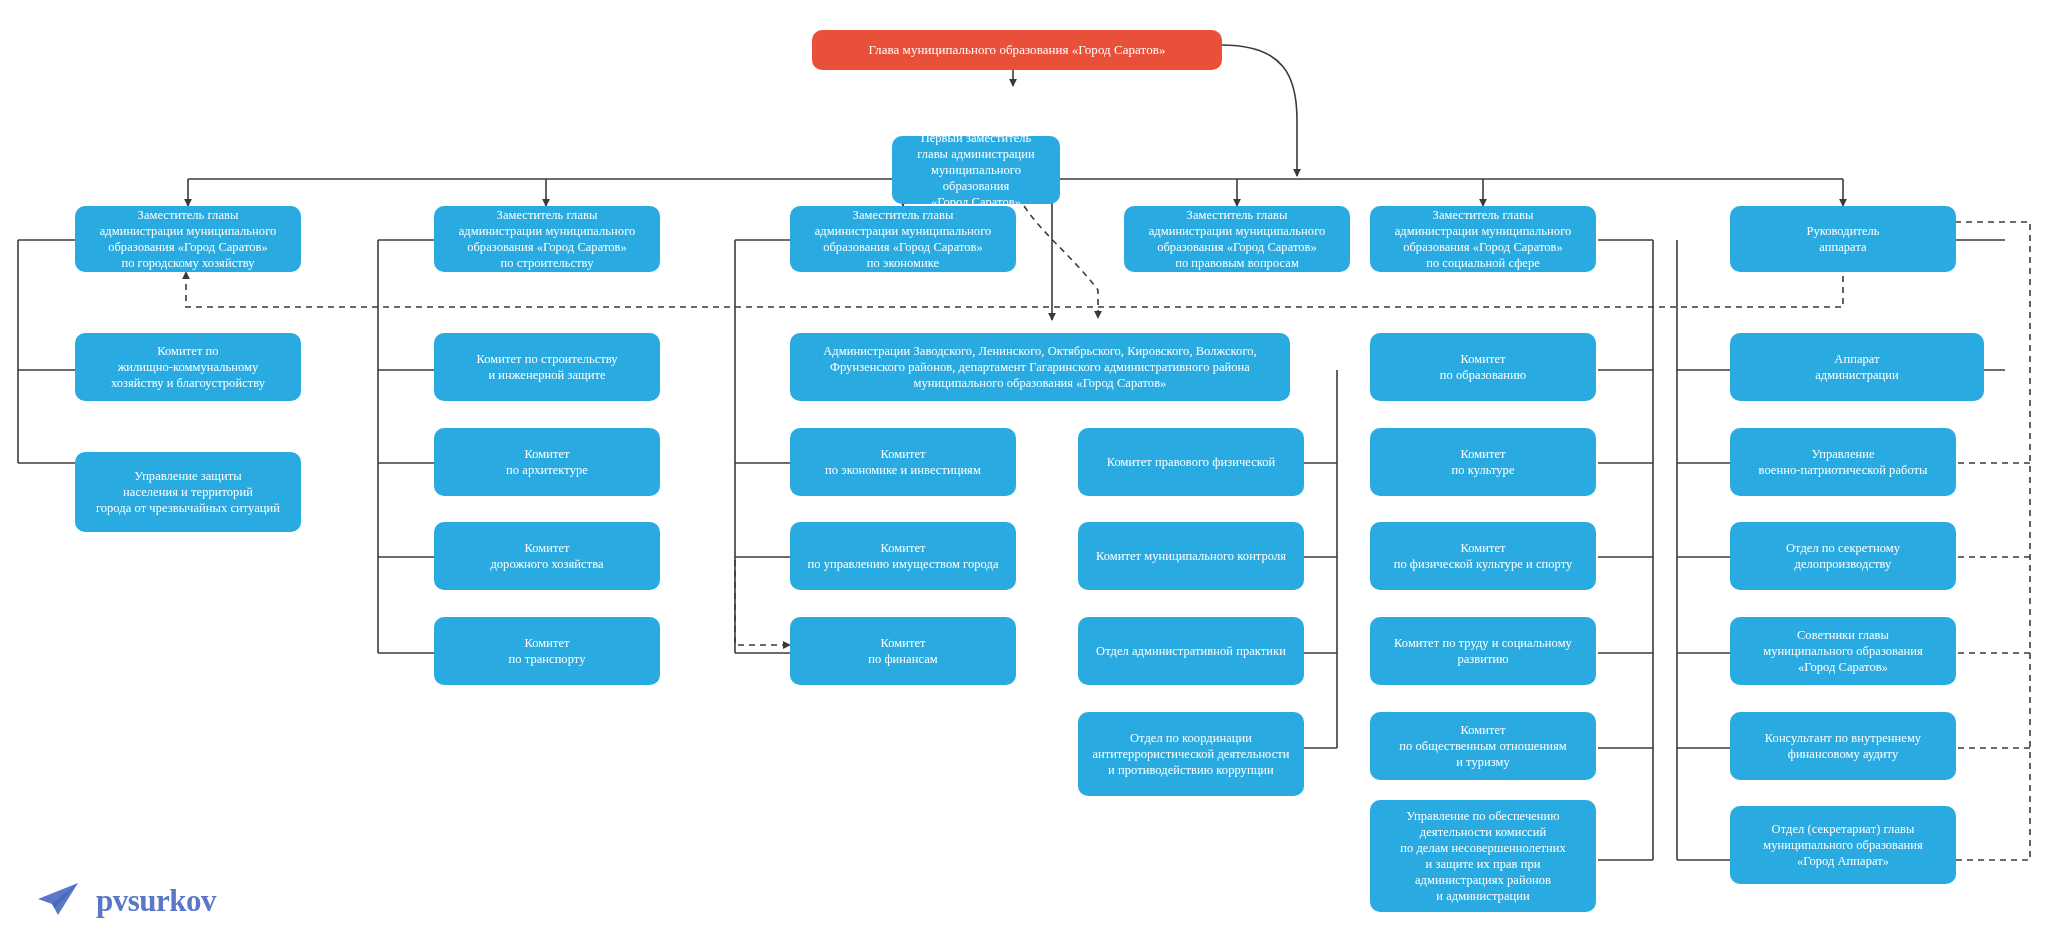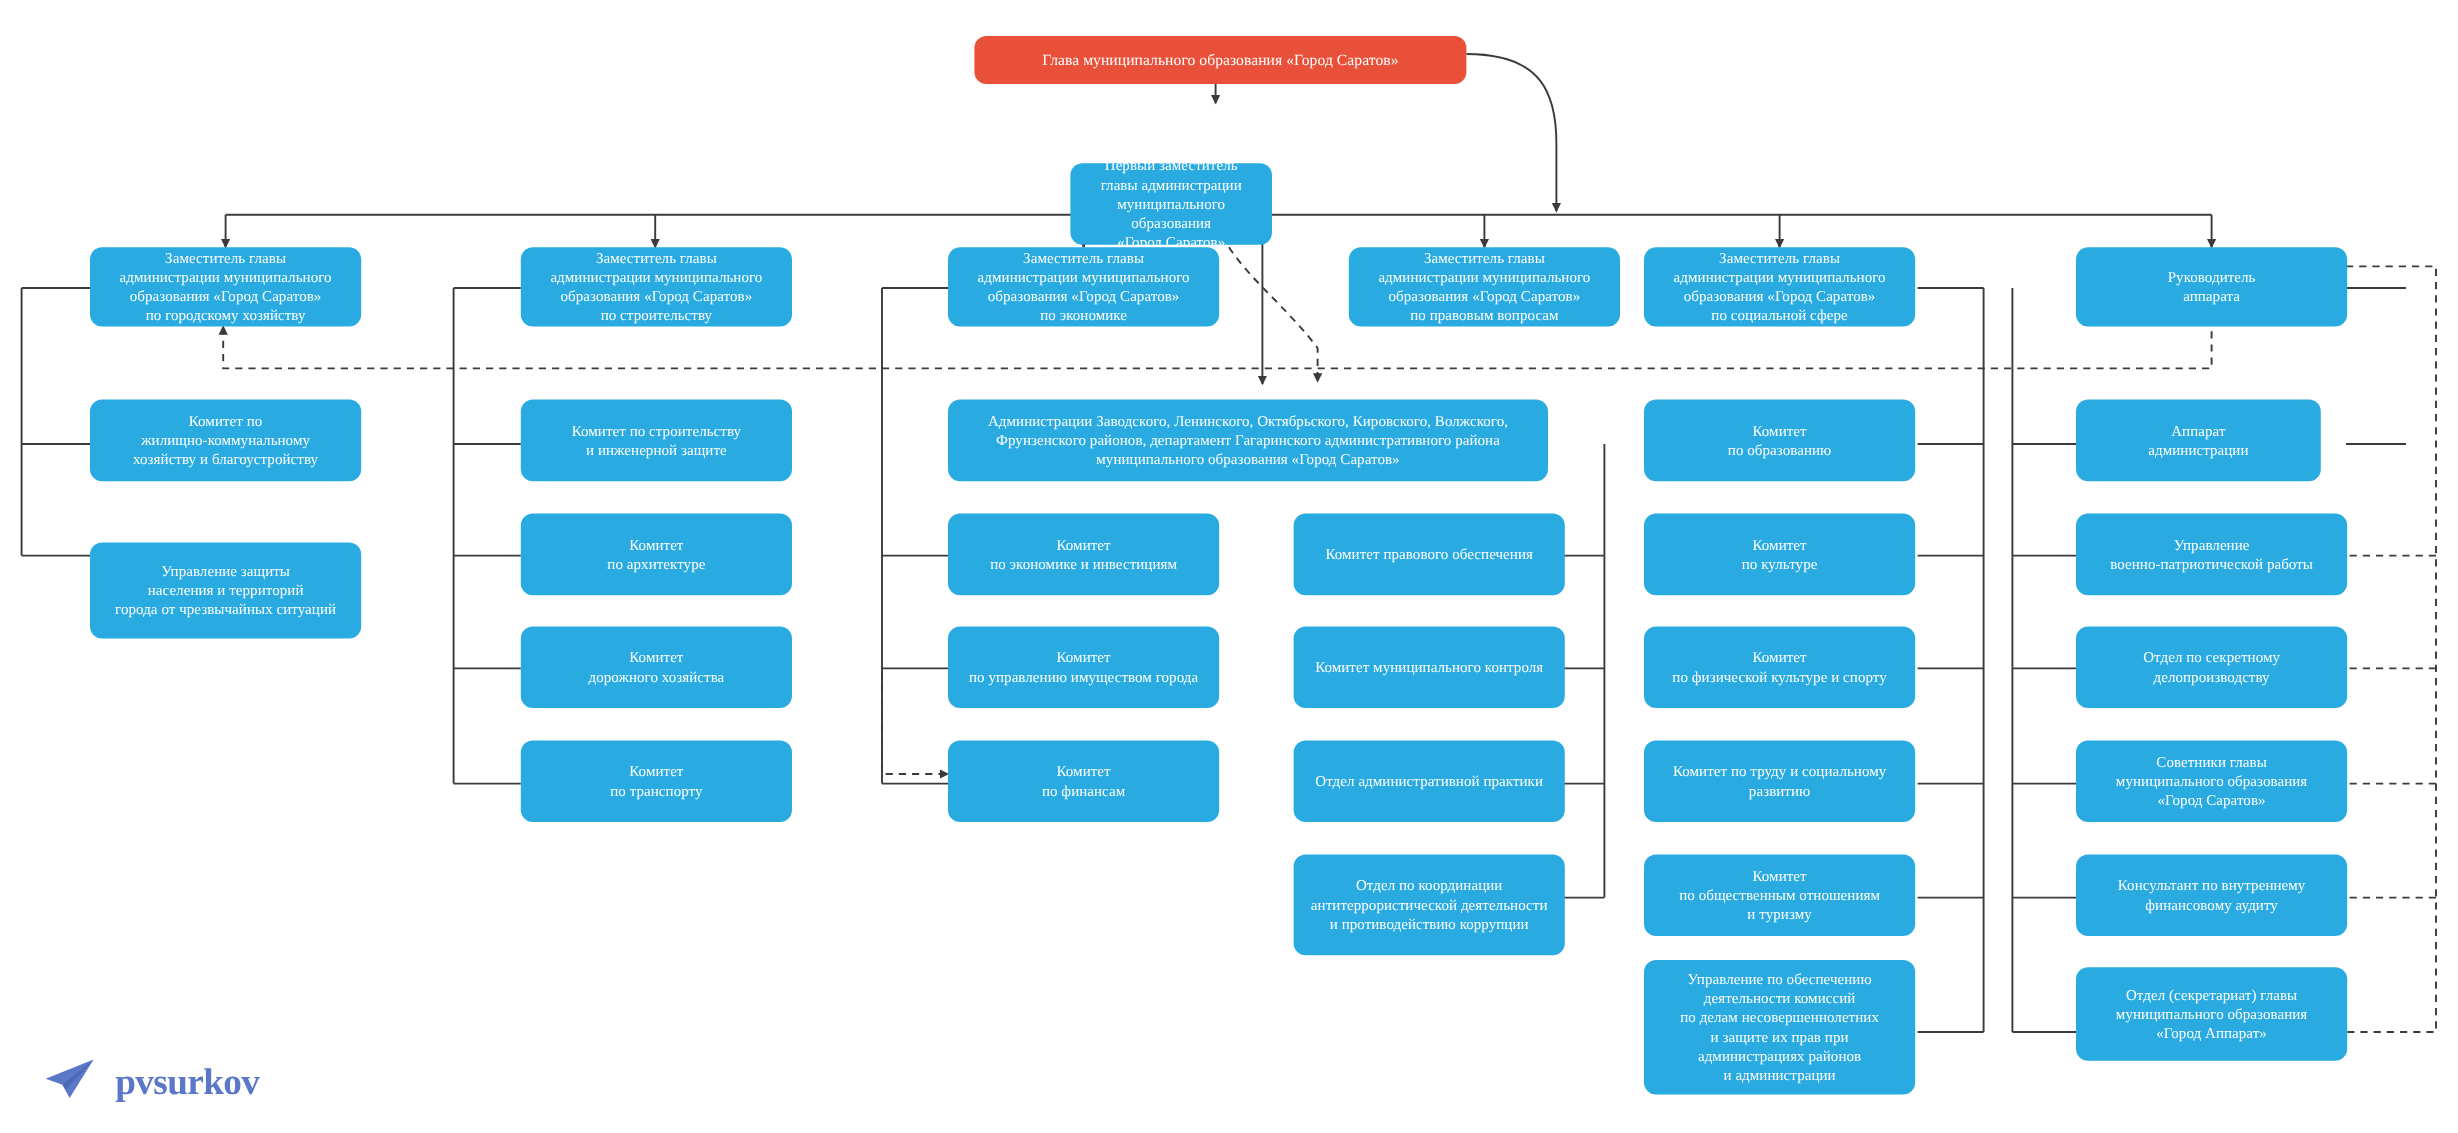--- a/index.html
+++ b/index.html
@@ -198,21 +198,21 @@
 
   <div class="node" style="left:790px; top:428px; width:226px; height:68px;">Комитет
 по экономике и инвестициям</div>
 
   <div class="node" style="left:790px; top:522px; width:226px; height:68px;">Комитет
 по управлению имуществом города</div>
 
   <div class="node" style="left:790px; top:617px; width:226px; height:68px;">Комитет
 по финансам</div>
 
-  <div class="node" style="left:1078px; top:428px; width:226px; height:68px;">Комитет правового обеспечения</div>
+  <div class="node" style="left:1078px; top:428px; width:226px; height:68px;">Комитет правового физической</div>
 
   <div class="node" style="left:1078px; top:522px; width:226px; height:68px;">Комитет муниципального контроля</div>
 
   <div class="node" style="left:1078px; top:617px; width:226px; height:68px;">Отдел административной практики</div>
 
   <div class="node" style="left:1078px; top:712px; width:226px; height:84px;">Отдел по координации
 антитеррористической деятельности
 и противодействию коррупции</div>
 
   <div class="node" style="left:1370px; top:333px; width:226px; height:68px;">Комитет
@@ -231,21 +231,21 @@
 по общественным отношениям
 и туризму</div>
 
   <div class="node" style="left:1370px; top:800px; width:226px; height:112px;">Управление по обеспечению
 деятельности комиссий
 по делам несовершеннолетних
 и защите их прав при
 администрациях районов
 и администрации</div>
 
-  <div class="node" style="left:1730px; top:333px; width:204px; height:68px;">Аппарат
+  <div class="node" style="left:1730px; top:333px; width:254px; height:68px;">Аппарат
 администрации</div>
 
   <div class="node" style="left:1730px; top:428px; width:226px; height:68px;">Управление
 военно-патриотической работы</div>
 
   <div class="node" style="left:1730px; top:522px; width:226px; height:68px;">Отдел по секретному
 делопроизводству</div>
 
   <div class="node" style="left:1730px; top:617px; width:226px; height:68px;">Советники главы
 муниципального образования

